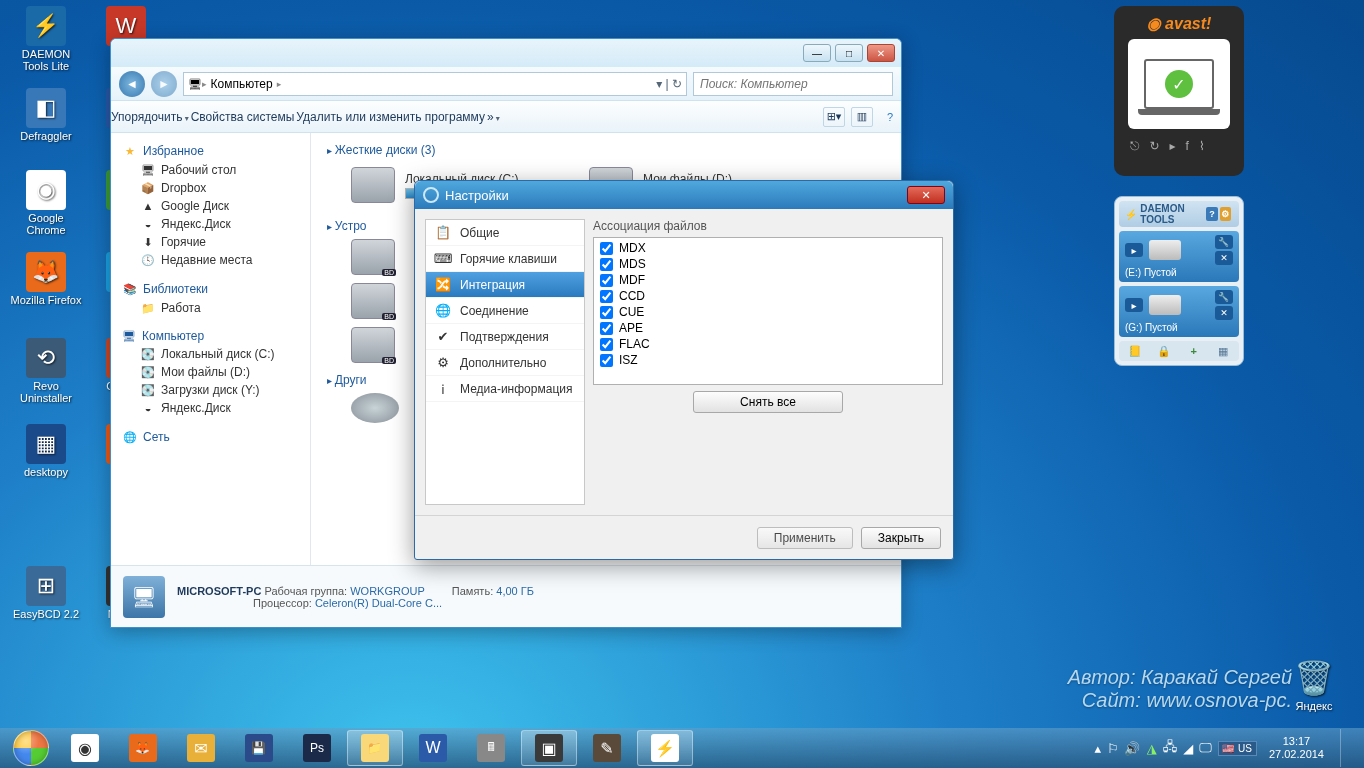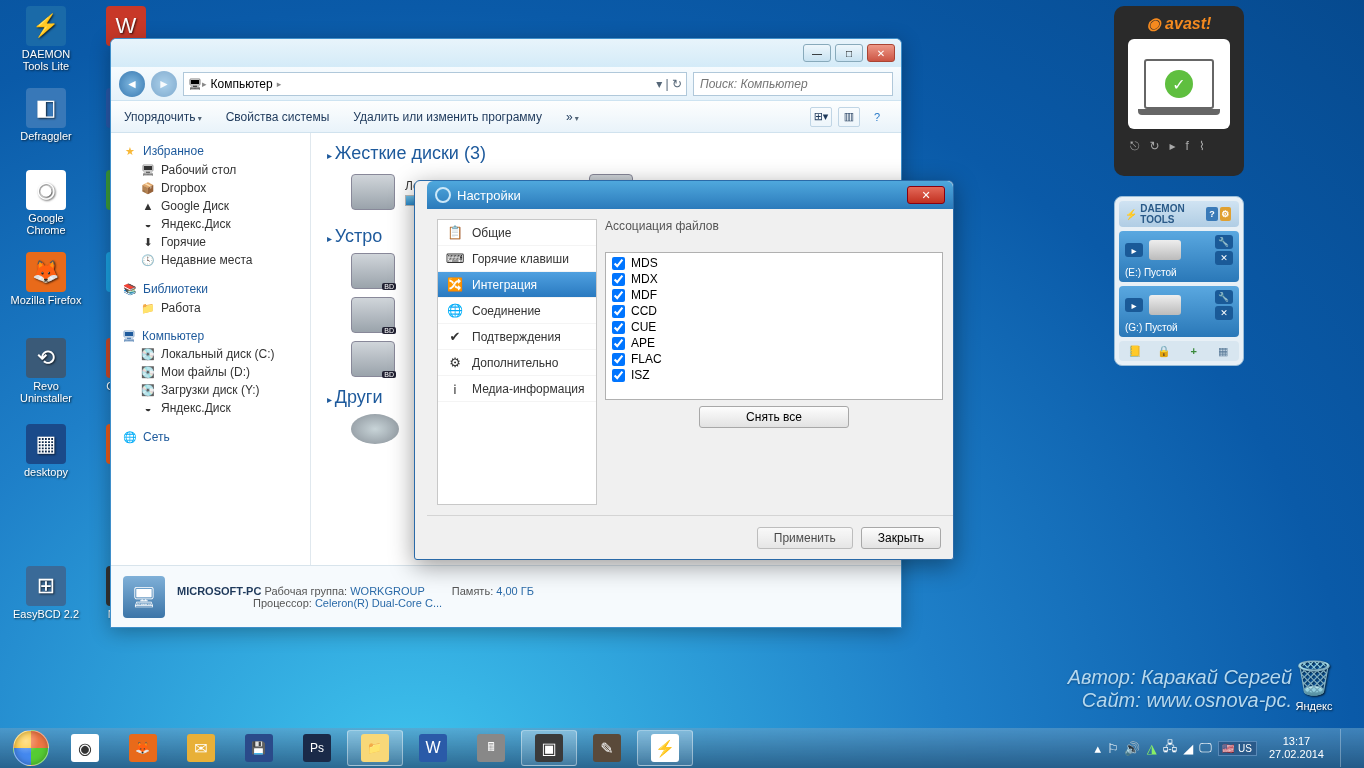--- a/index.html
+++ b/index.html
@@ -15,60 +15,60 @@
 .explorer { position: absolute; left: 110px; top: 38px; width: 792px; height: 590px; background: #fff; border: 1px solid #3f8fca; border-radius: 6px 6px 0 0; box-shadow: 0 4px 20px rgba(0,0,0,.3); }
 .ex-titlebar { height: 28px; background: linear-gradient(#e8f4fb, #d4ebf8); border-radius: 6px 6px 0 0; display:flex; justify-content:flex-end; align-items:center; padding-right:6px; gap:4px; }
 .winbtn { width: 28px; height: 18px; border: 1px solid #8ab; background: linear-gradient(#eef7fc,#c8e2f1); border-radius: 3px; font-size:10px; display:flex;align-items:center;justify-content:center; cursor:pointer;}
 .winbtn.close { background: linear-gradient(#e98,#c54); border-color:#a43; color:#fff;}
 .ex-nav { height: 34px; background: linear-gradient(#f6fbfe,#e6f2fa); display:flex; align-items:center; padding: 0 8px; gap:6px; border-bottom:1px solid #cde3f1;}
 .navarrow { width:26px; height:26px; border-radius:50%; background: radial-gradient(#7fb8e0,#3878b0); display:flex;align-items:center;justify-content:center;color:#fff;font-size:12px;cursor:pointer;}
 .addrbar { flex:1; height:24px; border:1px solid #b0c8da; background:#fff; display:flex;align-items:center; padding:0 4px; font-size:12px;}
 .addrbar .crumb { padding: 0 4px; }
 .addrbar .sep { color:#888; font-size:9px; }
 .searchbox { width: 200px; height:24px; border:1px solid #b0c8da; background:#fff; padding:0 6px; font-size:12px; color:#888; font-style:italic;}
-.ex-toolbar { height:32px; background: linear-gradient(#fdfefe,#e9f3fa); border-bottom:1px solid #d0e2ee; display:flex;align-items:center; padding:0 13px; font-size:12px; color:#1e395b; gap:24px;}
+.ex-toolbar { height:32px; background: linear-gradient(#fdfefe,#e9f3fa); border-bottom:1px solid #d0e2ee; display:flex;align-items:center; padding:0 0; font-size:12px; color:#1e395b; gap:2px;}
 .ex-toolbar .titem { cursor:pointer; }
 .ex-toolbar .titem::after { content:" ▾"; font-size:8px; color:#567;}
 .ex-toolbar .noarr::after { content:""; }
 .ex-right-tools { margin-left:auto; display:flex; gap:6px;}
 .ex-right-tools span { width:22px; height:20px; border:1px solid #c0d5e5; border-radius:2px; display:flex;align-items:center;justify-content:center; font-size:11px; cursor:pointer;}
 .ex-body { display:flex; height: calc(100% - 28px - 34px - 32px - 62px); }
 .ex-side { width: 200px; border-right:1px solid #e0e8ee; padding:8px 4px; font-size:12px; overflow:hidden;}
 .ex-side .group { margin-bottom:10px; }
 .ex-side .ghead { color:#1e5a9c; padding:3px 8px; cursor:pointer; display:flex;align-items:center;gap:6px;}
 .ex-side .gitem { padding:2px 8px 2px 26px; color:#333; cursor:pointer; display:flex;align-items:center;gap:6px; white-space:nowrap;}
 .ex-main { flex:1; padding: 8px 16px; font-size:12px; overflow:hidden;}
-.ex-main .sect { color:#1e5a9c; font-size:18px; margin:2px 0 6px; cursor:default;}
+.ex-main .sect { color:#1e5a9c; font-size:12px; margin:2px 0 6px; cursor:default;}
 .ex-main .sect::before { content:"▸ "; font-size:10px;}
 .drive-item { display:flex; gap:10px; margin:4px 0 14px 24px; align-items:center;}
 .drive-ico { width:44px; height:36px; background: linear-gradient(#d0d5da,#9aa3ab); border-radius:4px; border:1px solid #889; position:relative;}
 .drive-ico.bd::after { content:"BD"; position:absolute; bottom:-2px; right:-2px; background:#223; color:#fff; font-size:7px; padding:0 2px; border-radius:2px;}
 .drive-name { font-size:12px; color:#333;}
 .drive-bar { width:140px; height:11px; border:1px solid #bbb; background:#eee; margin-top:2px; position:relative;}
 .drive-bar .fill { height:100%; background: linear-gradient(#6fc0e8,#2a8acc);}
 .drive-bar.red .fill { background: linear-gradient(#e87a6a,#cc3a2a);}
 .drives-row { display:flex; gap:20px; flex-wrap:wrap;}
 .ex-footer { height:62px; border-top:1px solid #d8e4ec; background:#f6fafd; display:flex; align-items:center; padding: 6px 12px; gap:12px; font-size:11px;}
 .ex-footer .pcico { width:42px; height:42px; background: linear-gradient(#7fb0d8,#3c75a8); border-radius:4px; display:flex;align-items:center;justify-content:center;color:#fff;font-size:20px;}
 .ex-footer .meta { color:#555;}
 .ex-footer .meta b { color:#1e395b; font-weight:600;}
 .ex-footer .metacol { display:inline-block; margin-right:24px;}
 
 
-.settings { position:absolute; left:414px; top:180px; width:540px; height:380px; background:#f0f0f0; border:1px solid #2a6aa8; border-radius:6px 6px 3px 3px; box-shadow: 0 6px 24px rgba(0,0,0,.4); padding-left: 12px;}
+.settings { position:absolute; left:414px; top:180px; width:540px; height:380px; background:#f0f0f0; border:1px solid #2a6aa8; border-radius:6px 6px 3px 3px; box-shadow: 0 6px 24px rgba(0,0,0,.4);}
 .st-title { height:28px; background: linear-gradient(#4fa8dd,#2b7abb); border-radius:6px 6px 0 0; display:flex;align-items:center; color:#fff; font-size:13px; padding:0 8px;}
 .st-title .gear { width:16px;height:16px; margin-right:6px; border:2px solid #cde8f8; border-radius:50%; position:relative;}
 .st-close { margin-left:auto; width:38px; height:18px; background: linear-gradient(#e46a5a,#c13020); border:1px solid #801; border-radius:3px; color:#fff; display:flex;align-items:center;justify-content:center;font-size:11px;cursor:pointer;}
 .st-body { display:flex; padding:10px; gap:8px; height: calc(100% - 28px - 44px);}
 .st-cats { width:160px; border:1px solid #c8c8c8; background:#fff; }
 .st-cat { height:26px; display:flex;align-items:center; padding:0 8px; gap:8px; font-size:12px; color:#333; cursor:pointer; border-bottom:1px solid #f4f4f4;}
 .st-cat.sel { background: linear-gradient(#4fa0e0,#2a7ac0); color:#fff;}
 .st-cat .cico { width:18px;height:18px; display:flex;align-items:center;justify-content:center; font-size:13px;}
 .st-right { flex:1; }
-.st-rhead { font-size:12px; color:#555; margin-bottom:19px;}
+.st-rhead { font-size:12px; color:#555; margin-bottom:4px;}
 .st-list { border:1px solid #b0b0b0; background:#fff; height:148px; overflow-y:scroll; padding:2px;}
 .st-li { display:flex;align-items:center; gap:6px; padding:1px 4px; font-size:12px;}
 .st-li input { width:13px;height:13px;}
 .st-btn { border:1px solid #a8a8a8; background: linear-gradient(#fdfdfd,#e2e2e2); padding:3px 16px; font-size:12px; border-radius:3px; cursor:pointer;}
 .st-clearall { width:150px; margin:6px auto 0; display:block;}
 .st-mount { margin-top:14px; font-size:12px; color:#333; display:flex;align-items:center;gap:6px;}
 .st-footer { height:44px; border-top:1px solid #d4d4d4; display:flex;align-items:center;justify-content:flex-end; gap:8px; padding:0 12px;}
 
 
 .avast { position:absolute; right:120px; top:6px; width:130px; height:170px; background:#2a2a2a; border-radius:10px; padding:8px; color:#aaa; font-size:10px;}
@@ -369,25 +369,25 @@
         <div class="st-cat ">
           <span class="cico">ℹ</span>
           <span>Медиа-информация</span>
         </div>
       </div>
     <div class="st-right">
       <div class="st-rhead">Ассоциация файлов</div>
       <div class="st-list" id="st-list">
           <div class="st-li">
             <input type="checkbox" checked="" style="">
+            <span>MDX</span>
+          </div>
+          <div class="st-li">
+            <input type="checkbox" checked="" style="">
             <span>MDS</span>
-          </div>
-          <div class="st-li">
-            <input type="checkbox" checked="" style="">
-            <span>MDX</span>
           </div>
           <div class="st-li">
             <input type="checkbox" checked="" style="">
             <span>MDF</span>
           </div>
           <div class="st-li">
             <input type="checkbox" checked="" style="">
             <span>CCD</span>
           </div>
           <div class="st-li">

